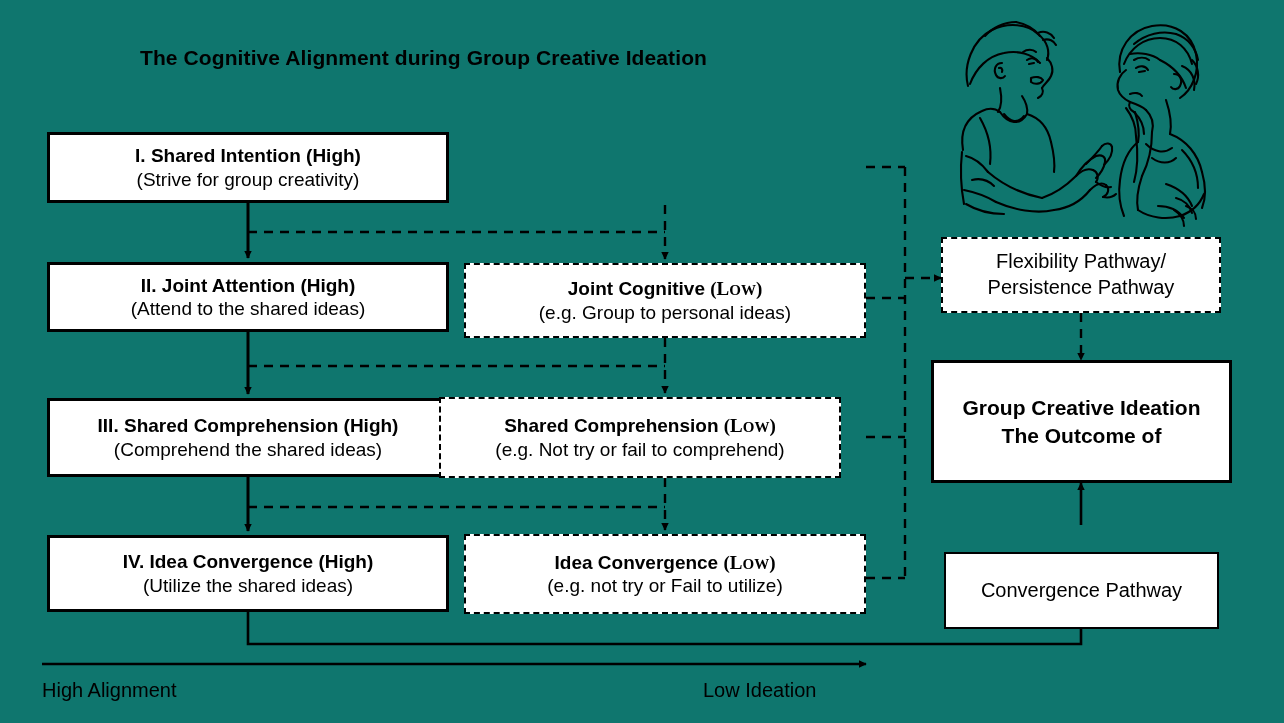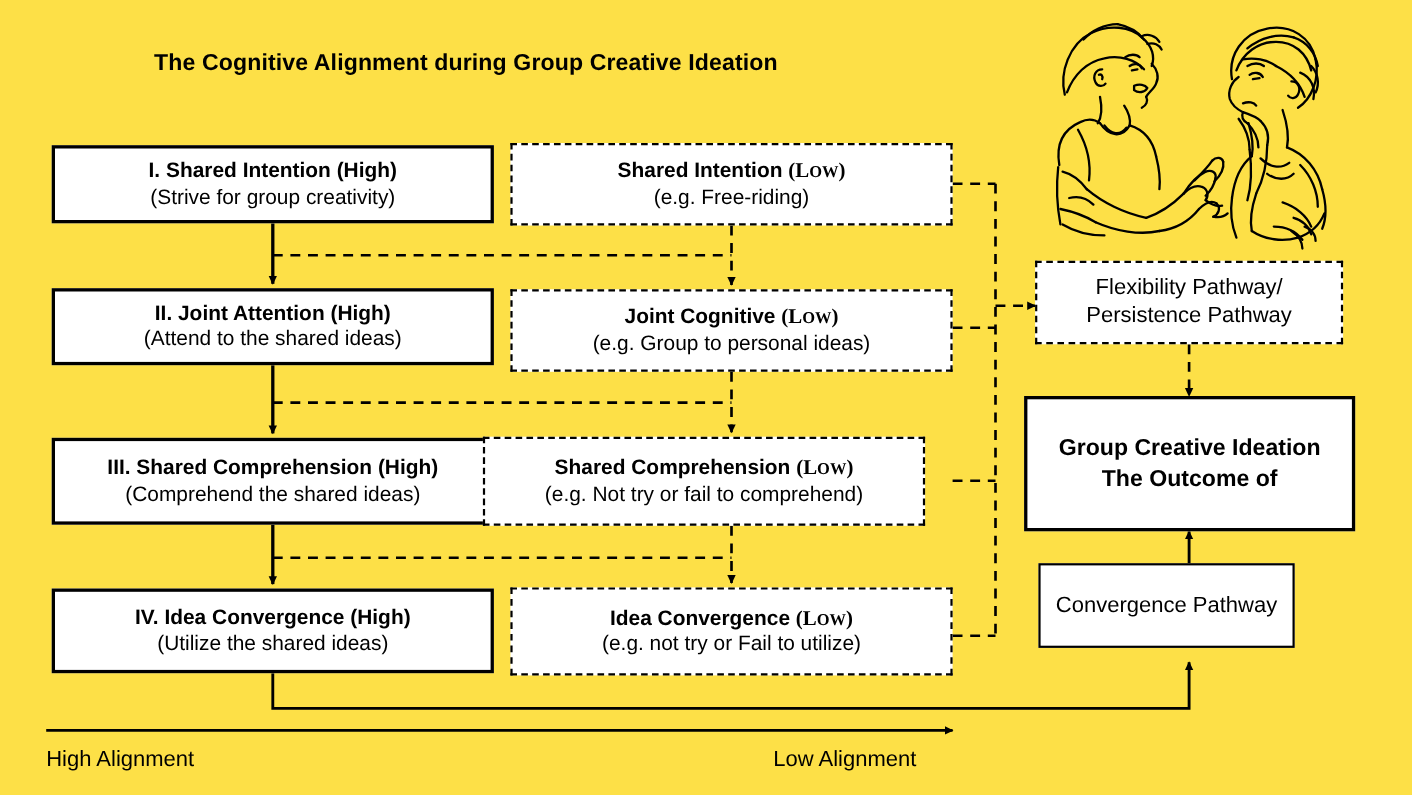--- a/index.html
+++ b/index.html
@@ -8,21 +8,21 @@
     background: #ffffff;
   }
   body {
     font-family: "Liberation Sans", sans-serif;
     color: #000000;
   }
   #canvas {
     position: relative;
     width: 1284px;
     height: 723px;
-    background: #fde047;
+    background: #0f766e;
     overflow: hidden;
   }
 
   
   .title {
     position: absolute;
     left: 140px;
     top: 46px;
     font-size: 21px;
     font-weight: bold;
@@ -289,27 +289,20 @@
   <div class="box solid-thick" style="left:47px; top:398px; width:402px; height:79px;">
     <div class="b-head">III. Shared Comprehension (High)</div>
     <div class="b-sub">(Comprehend the shared ideas)</div>
   </div>
 
   <div class="box solid-thick" style="left:47px; top:535px; width:402px; height:77px;">
     <div class="b-head">IV. Idea Convergence (High)</div>
     <div class="b-sub">(Utilize the shared ideas)</div>
   </div>
 
-  <div class="box dashed" style="left:464px; top:130px; width:402px; height:75px;">
-    <div class="b-head">
-      <span>Shared Intention</span>
-      <span class="lowcaps">(L<span class="sc">OW</span>)</span>
-    </div>
-    <div class="b-sub">(e.g. Free-riding)</div>
-  </div>
 
   <div class="box dashed" style="left:464px; top:263px; width:402px; height:75px;">
     <div class="b-head">
       <span>Joint Cognitive</span>
       <span class="lowcaps">(L<span class="sc">OW</span>)</span>
     </div>
     <div class="b-sub">(e.g. Group to personal ideas)</div>
   </div>
 
   <div class="box dashed" style="left:439px; top:397px; width:402px; height:81px;">
@@ -331,20 +324,20 @@
   <div class="box dashed" style="left:941px; top:237px; width:280px; height:76px;">
     <div class="plain-line">Flexibility Pathway/</div>
     <div class="plain-line">Persistence Pathway</div>
   </div>
 
   <div class="box solid-thick" style="left:931px; top:360px; width:301px; height:123px;">
     <div class="big-head">Group Creative Ideation</div>
     <div class="big-head">The Outcome of</div>
   </div>
 
-  <div class="box solid-thin" style="left:944px; top:512px; width:233px; height:77px;">
+  <div class="box solid-thin" style="left:944px; top:552px; width:275px; height:77px;">
     <div class="plain-line">Convergence Pathway</div>
   </div>
 
   <div class="axis-label" style="left:42px; top:679px;">High Alignment</div>
-  <div class="axis-label" style="left:703px; top:679px;">Low Alignment</div>
+  <div class="axis-label" style="left:703px; top:679px;">Low Ideation</div>
 
 </div>
 
 </body></html>

